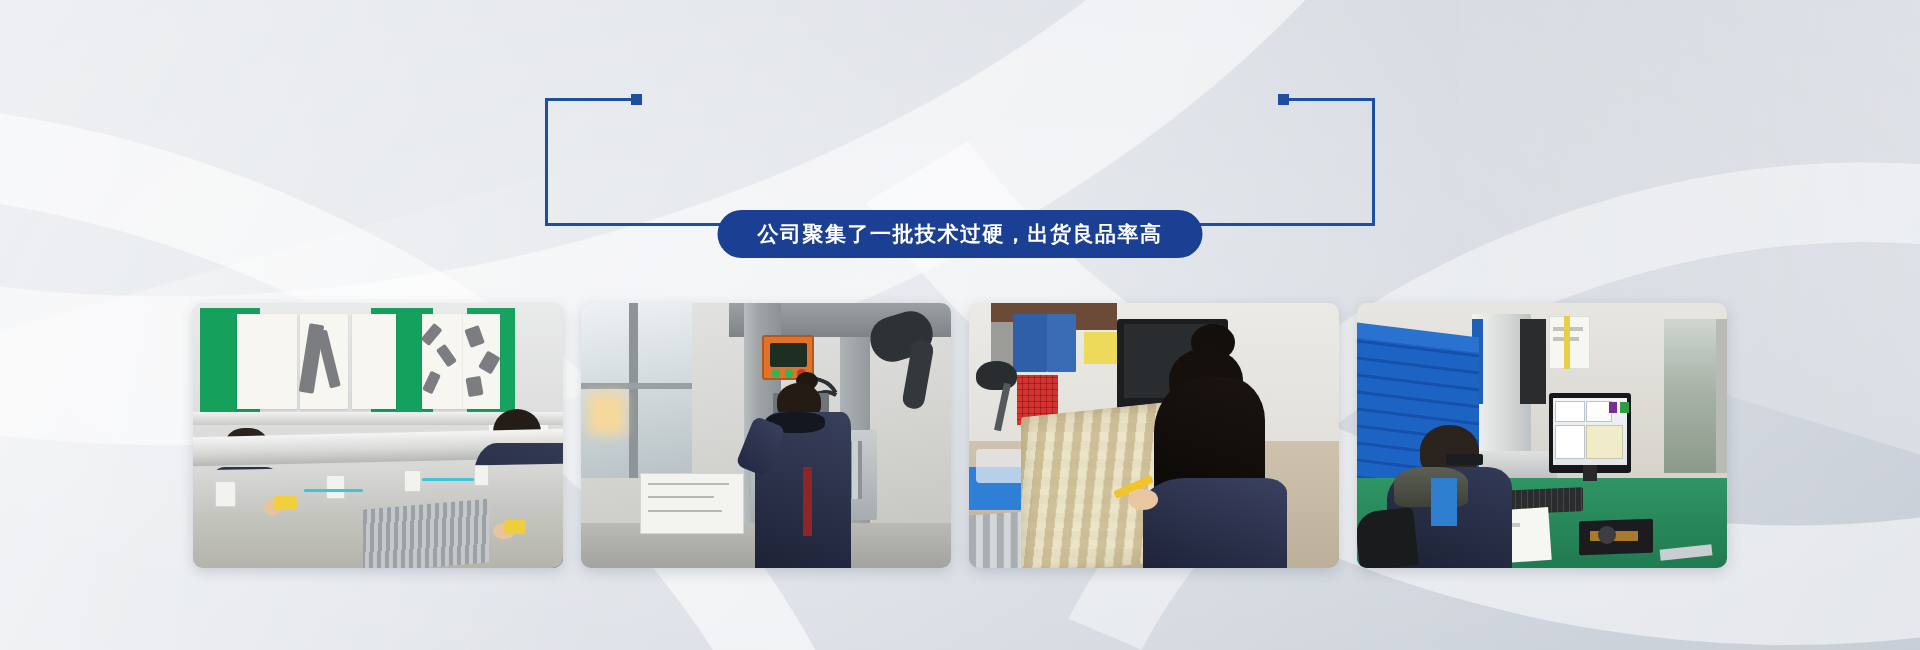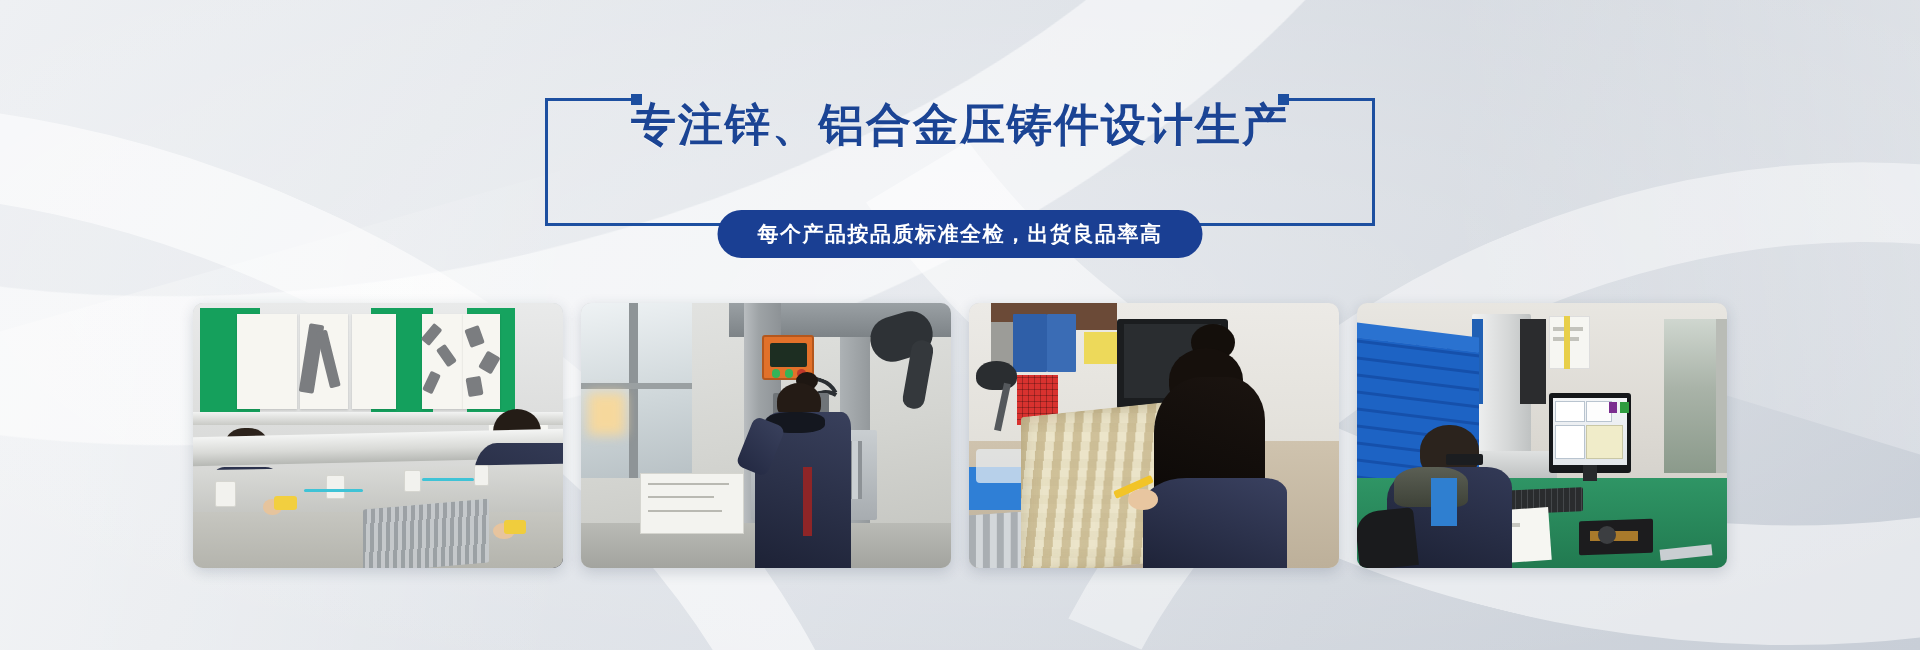--- a/index.html
+++ b/index.html
@@ -361,24 +361,23 @@
       <div class="bk-line bk-l-h"></div>
       <div class="bk-line bk-l-sq"></div>
       <div class="bk-line bk-l-v"></div>
       <div class="bk-line bk-l-b"></div>
       <div class="bk-line bk-r-h"></div>
       <div class="bk-line bk-r-sq"></div>
       <div class="bk-line bk-r-v"></div>
       <div class="bk-line bk-r-b"></div>
     </div>
 
-    <div class="headline">专注锌、铝合金压铸件设计生产</div>
 
     <div class="pill-wrap">
-      <div class="pill">每个产品按品质标准全检，出货良品率高</div>
+      <div class="pill">公司聚集了一批技术过硬，出货良品率高</div>
     </div>
   </div>
 
   <div class="gallery">
 
     <div class="photo">
       <div class="ph-in">
         <div class="lay p1-wall"></div>
         <div class="lay p1-green1"></div>
           <div class="lay p1-green2"></div>

